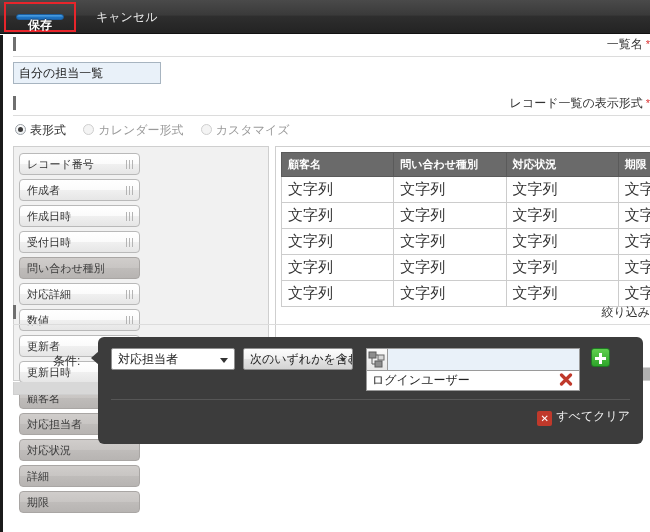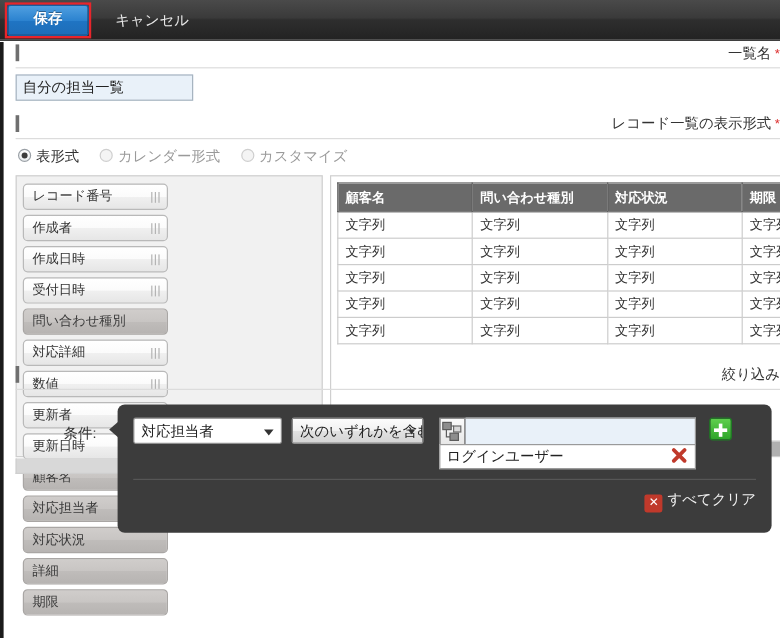--- a/index.html
+++ b/index.html
@@ -31,21 +31,21 @@
     background: linear-gradient(to bottom, #4a4a4a 0%, #3a3a3a 45%, #2e2e2e 50%, #232323 100%);
     border-bottom: 1px solid #111;
     box-sizing: border-box;
   }
   .save-wrap {
     position: absolute;
     left: 4px; top: 2px;
     width: 72px; height: 30px;
     border: 2px solid #e8252b;
     box-sizing: border-box;
-    padding: 0;
+    padding: 10px;
   }
   .save-btn {
     width: 100%;
     height: 100%;
     box-sizing: border-box;
     background: linear-gradient(to bottom, #4f9fe0 0%, #2b82cf 52%, #1f74c3 53%, #1e6db8 100%);
     border: 1px solid #1a5d9e;
     border-radius: 3px;
     color: #ffffff;
     font-size: 12px;
@@ -246,21 +246,21 @@
     font-weight: bold;
     text-align: left;
     padding: 4px 6px;
     border: 1px solid #5a5a5a;
     white-space: nowrap;
     overflow: hidden;
   }
   .ptable td {
     background: #ffffff;
     color: #333;
-    font-size: 11px;
+    font-size: 15px;
     padding: 3px 6px;
     border: 1px solid #cccccc;
     white-space: nowrap;
     overflow: hidden;
   }
   .hscroll {
     position: absolute;
     left: 0; bottom: 0;
     width: 100%;
     height: 13px;

